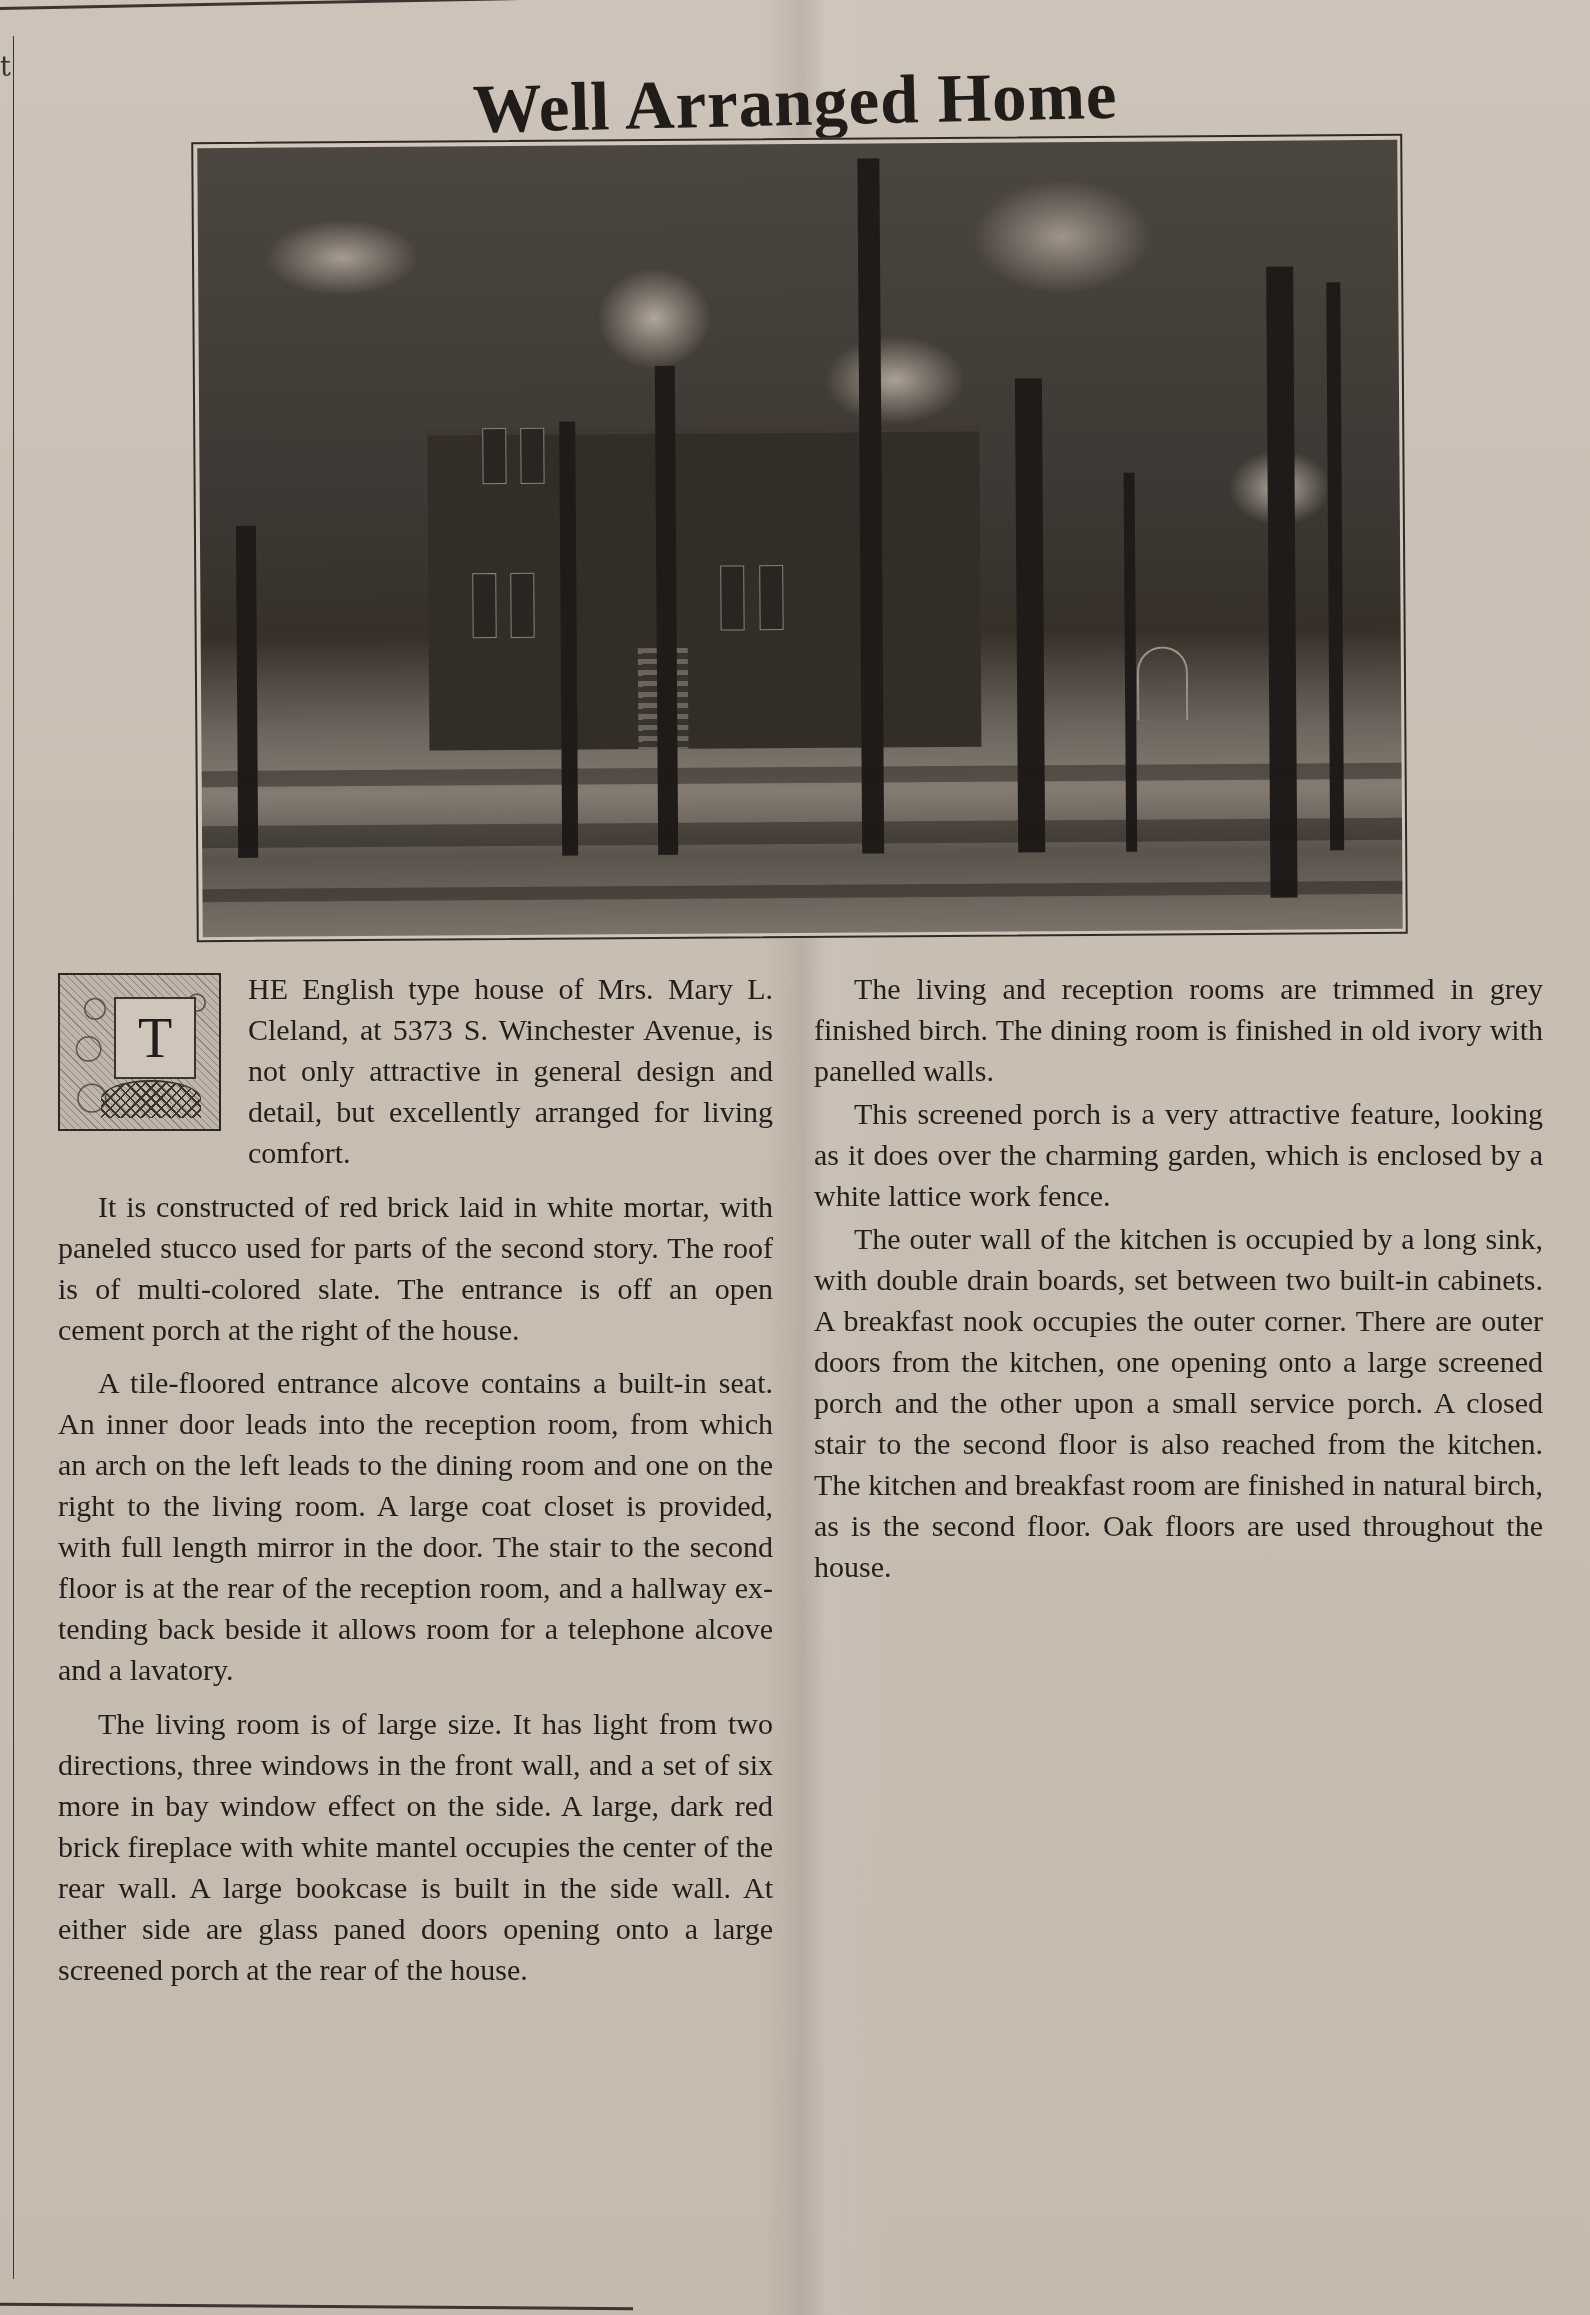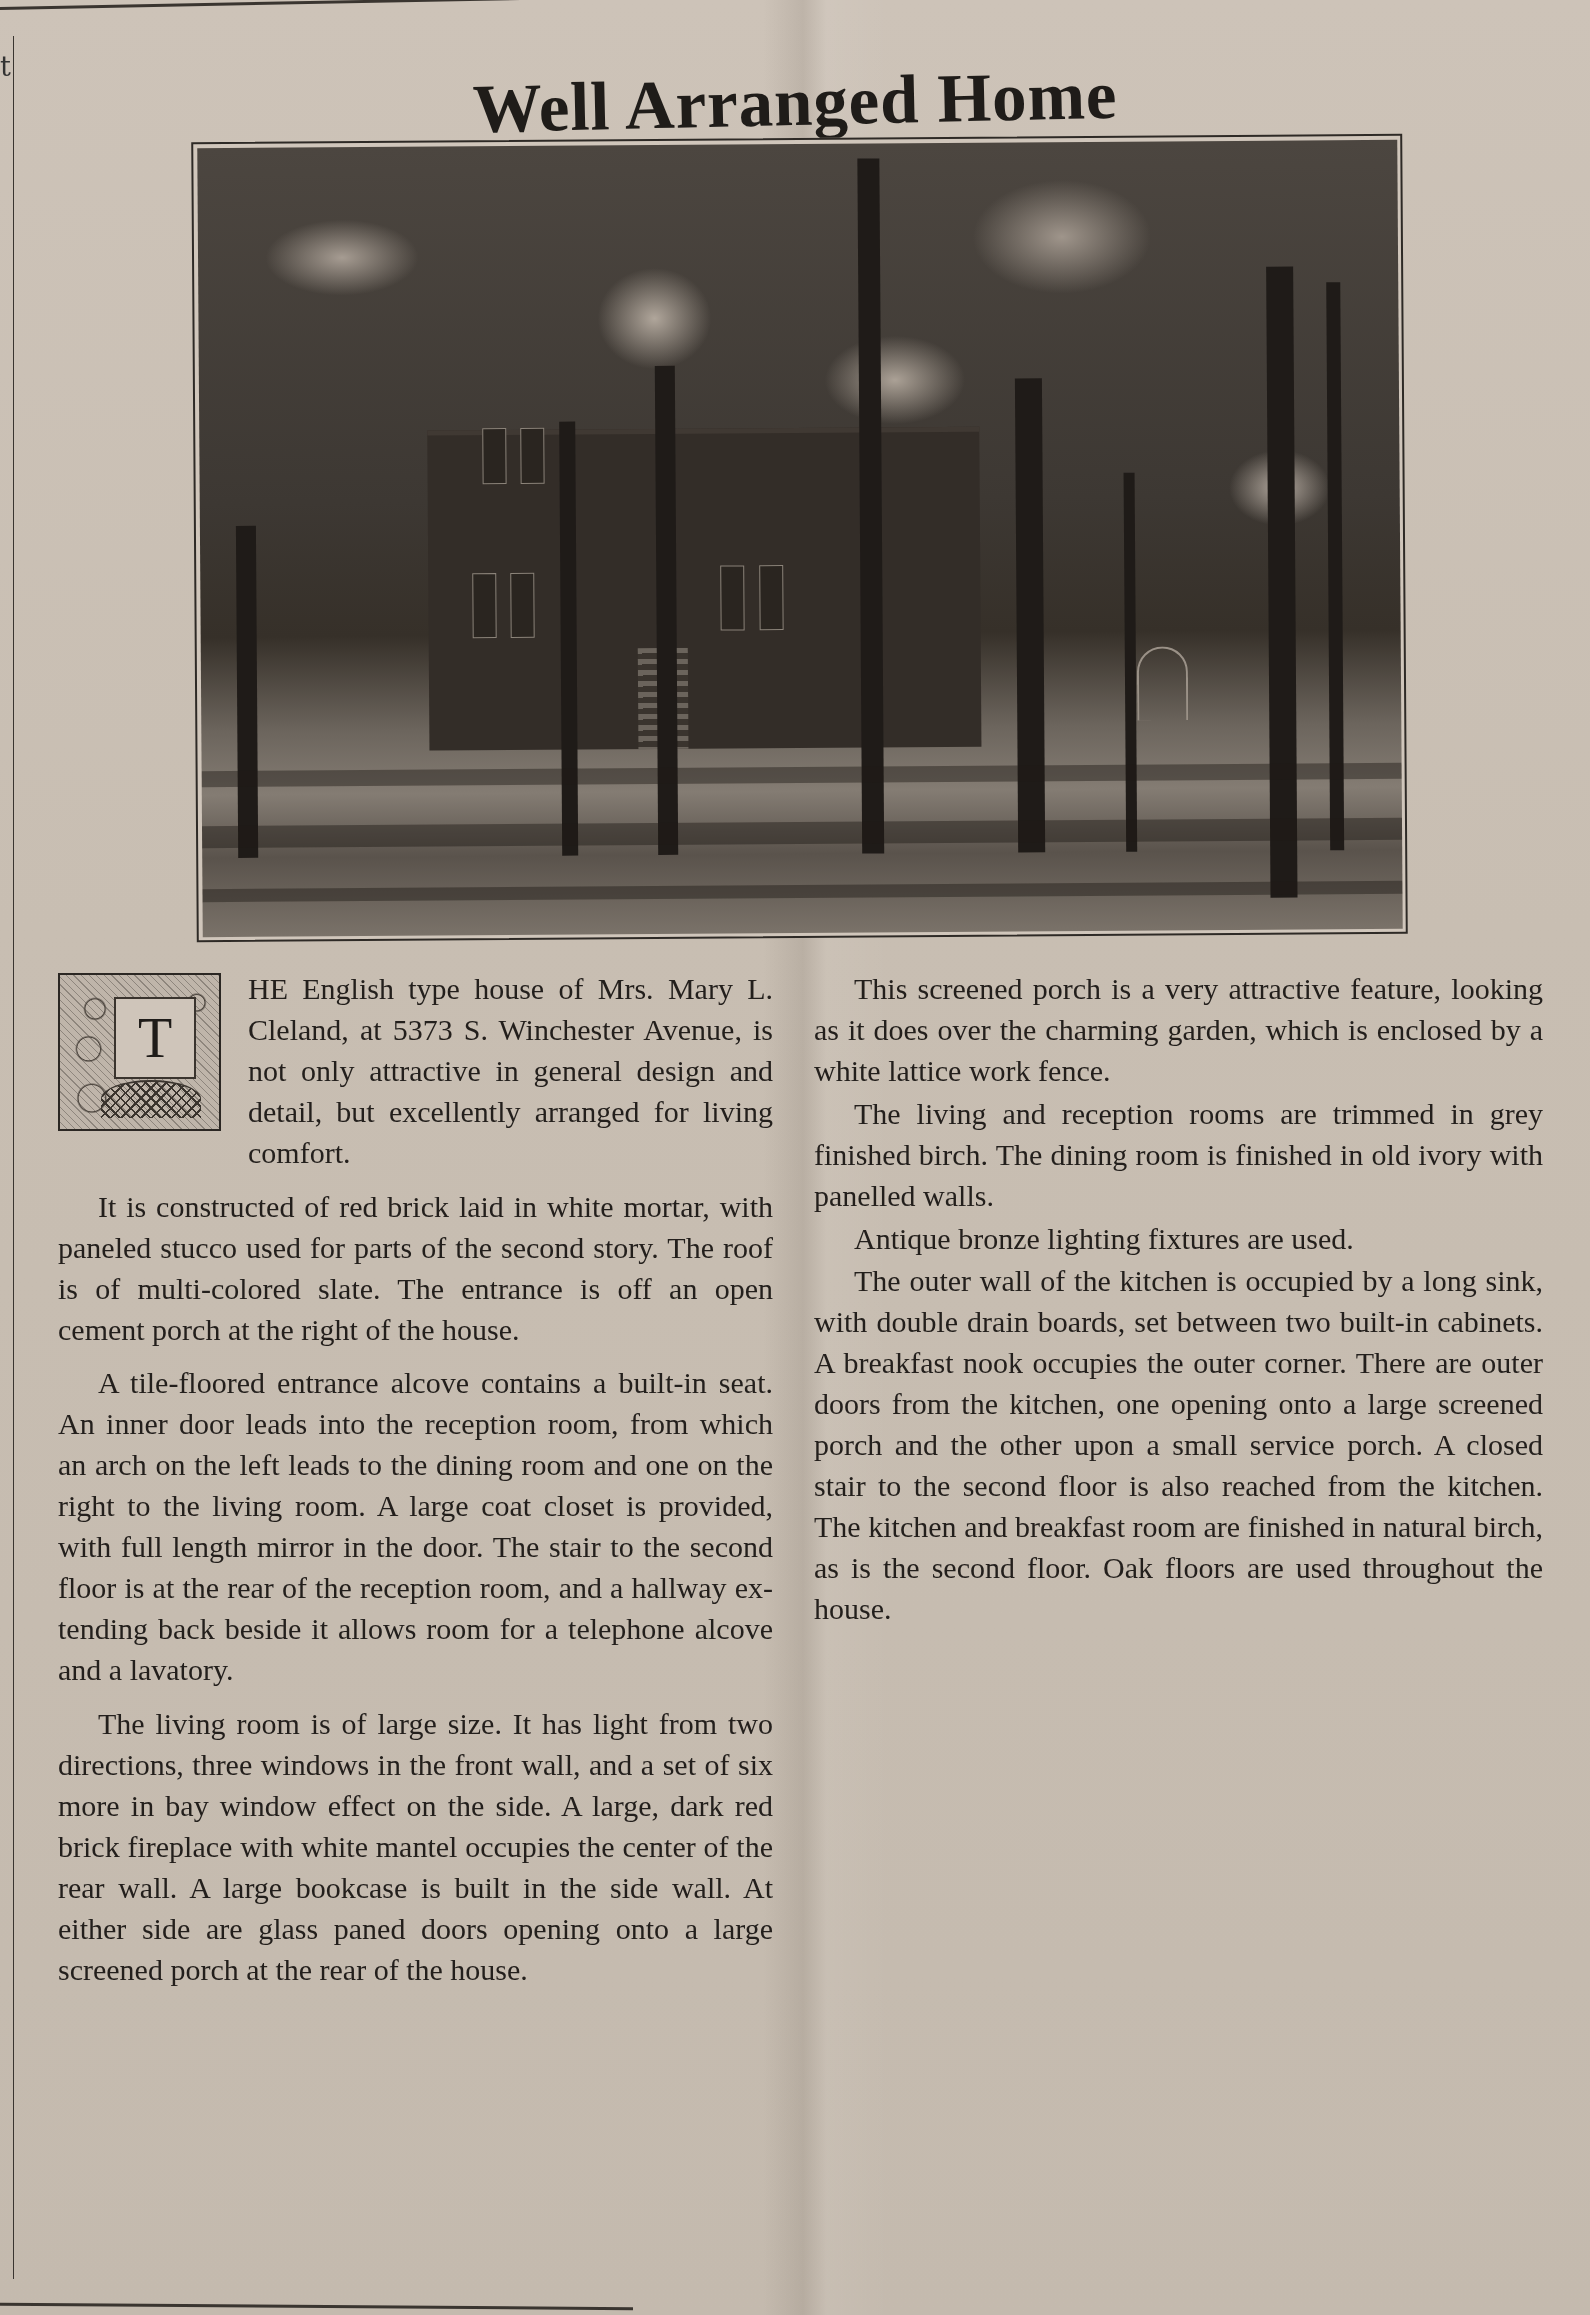--- a/index.html
+++ b/index.html
@@ -154,21 +154,20 @@
       <div class="dropcap-inner">T</div>
       <div class="dropcap-basket"></div>
     </div>
     <p class="first">HE English type house of Mrs. Mary L. Cleland, at 5373 S. Winchester Avenue, is not only attractive in general design and detail, but excellently arranged for living comfort.</p>
     <p>It is constructed of red brick laid in white mortar, with paneled stucco used for parts of the second story. The roof is of multi-colored slate. The entrance is off an open cement porch at the right of the house.</p>
     <p>A tile-floored entrance alcove contains a built-in seat. An inner door leads into the reception room, from which an arch on the left leads to the dining room and one on the right to the living room. A large coat closet is provided, with full length mirror in the door. The stair to the second floor is at the rear of the reception room, and a hallway ex­­tending back beside it allows room for a tele­­phone alcove and a lavatory.</p>
     <p>The living room is of large size. It has light from two directions, three windows in the front wall, and a set of six more in bay window effect on the side. A large, dark red brick fireplace with white mantel occupies the center of the rear wall. A large bookcase is built in the side wall. At either side are glass paned doors opening onto a large screened porch at the rear of the house.</p>
   </div>
 
   <div class="col col-right">
+    <p>The living and reception rooms are trimmed in grey finished birch. The dining room is fin­­ished in old ivory with panelled walls.</p>
     <p>This screened porch is a very attractive feature, looking as it does over the charming garden, which is enclosed by a white lattice work fence.</p>
-    <p>The living and reception rooms are trimmed in grey finished birch. The dining room is fin­­ished in old ivory with panelled walls.</p>
-    <p>Antique bronze lighting fixtures are used.</p>
     <p>The outer wall of the kitchen is occupied by a long sink, with double drain boards, set be­­tween two built-in cabinets. A breakfast nook occupies the outer corner. There are outer doors from the kitchen, one opening onto a large screened porch and the other upon a small service porch. A closed stair to the second floor is also reached from the kitchen. The kitchen and breakfast room are finished in natural birch, as is the second floor. Oak floors are used throughout the house.</p>
   </div>
 
   <div class="bottom-rule"></div>
 </div>
 
 
 </body></html>

